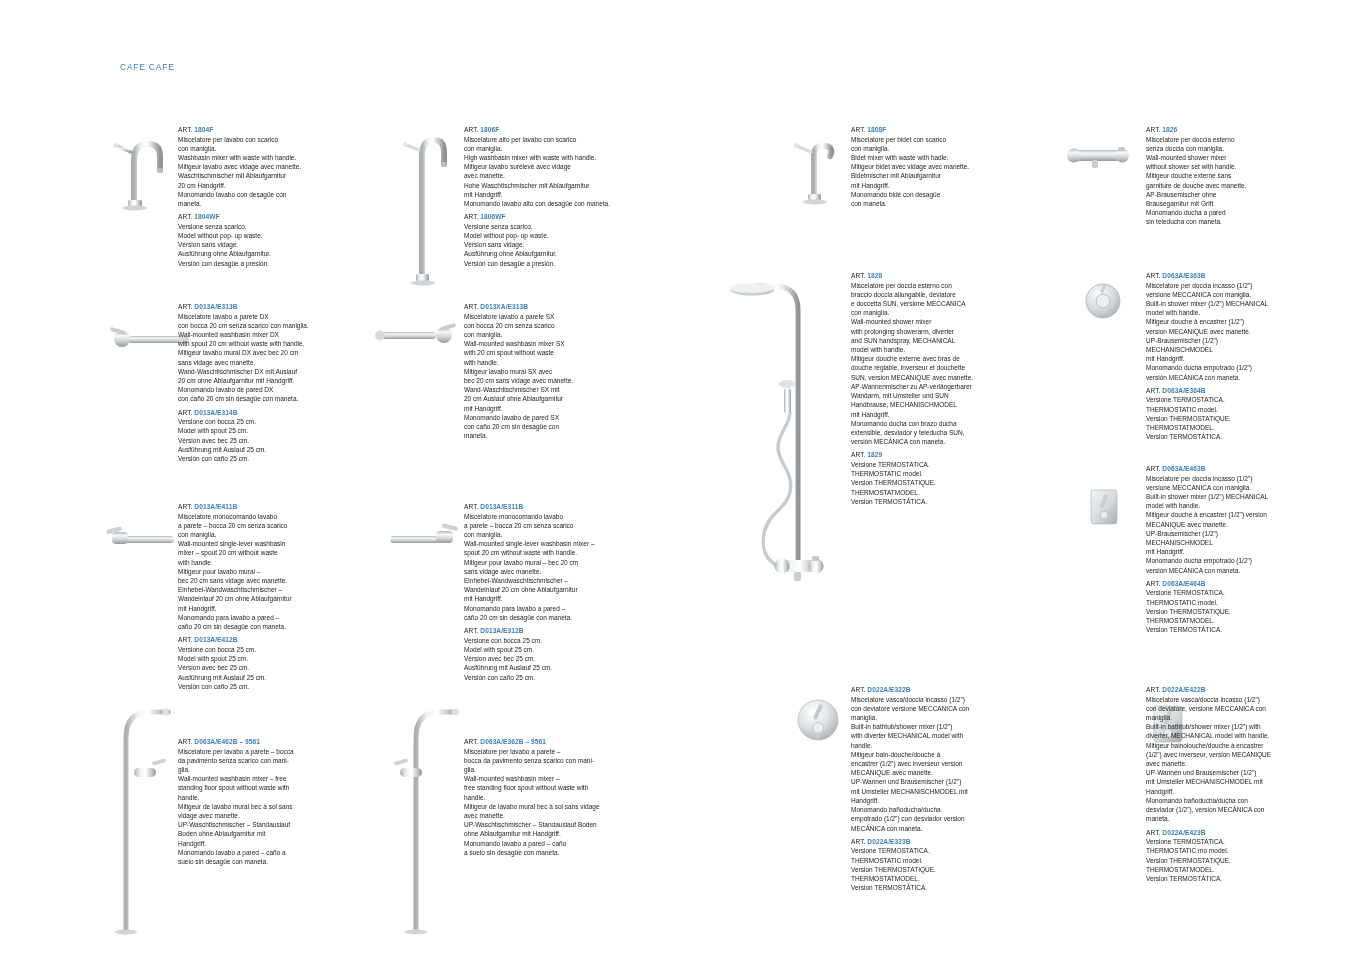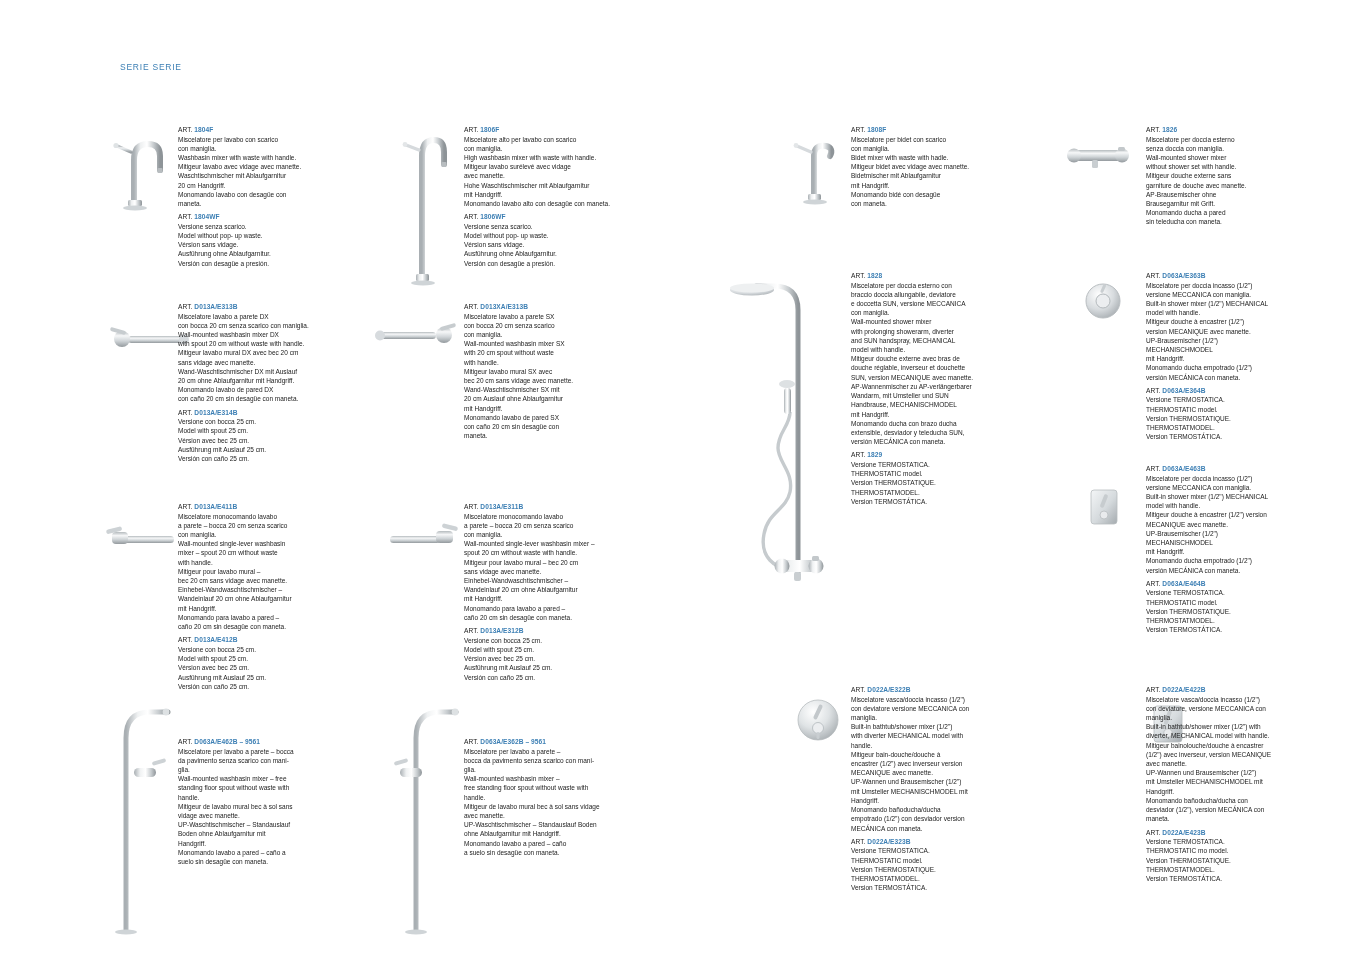--- a/index.html
+++ b/index.html
@@ -28,21 +28,21 @@
 
   
   .ill{position:absolute;}
   svg{display:block;overflow:visible;}
 </style>
 </head>
 <body>
 
 <div class="page">
 
-  <div class="serie-title">SERIE SERIE</div>
+  <div class="serie-title">CAFE CAFE</div>
 
   <div class="ill" style="left:112px;top:130px;width:62px;height:85px;">
     <svg width="62" height="85" viewBox="0 0 62 85">
       <defs>
         <linearGradient id="cg1" x1="0" y1="0" x2="1" y2="0">
           <stop offset="0" stop-color="#a9afb3"></stop>
             <stop offset="0.25" stop-color="#eef0f1"></stop>
           <stop offset="0.5" stop-color="#ffffff"></stop>
             <stop offset="0.75" stop-color="#c7cccf"></stop>
           <stop offset="1" stop-color="#8e9498"></stop>

